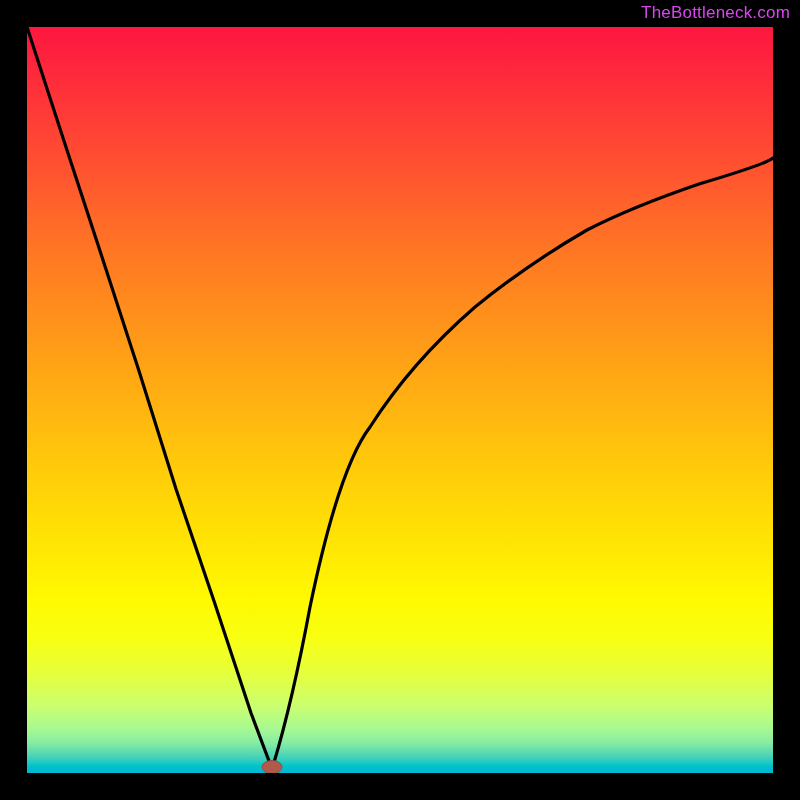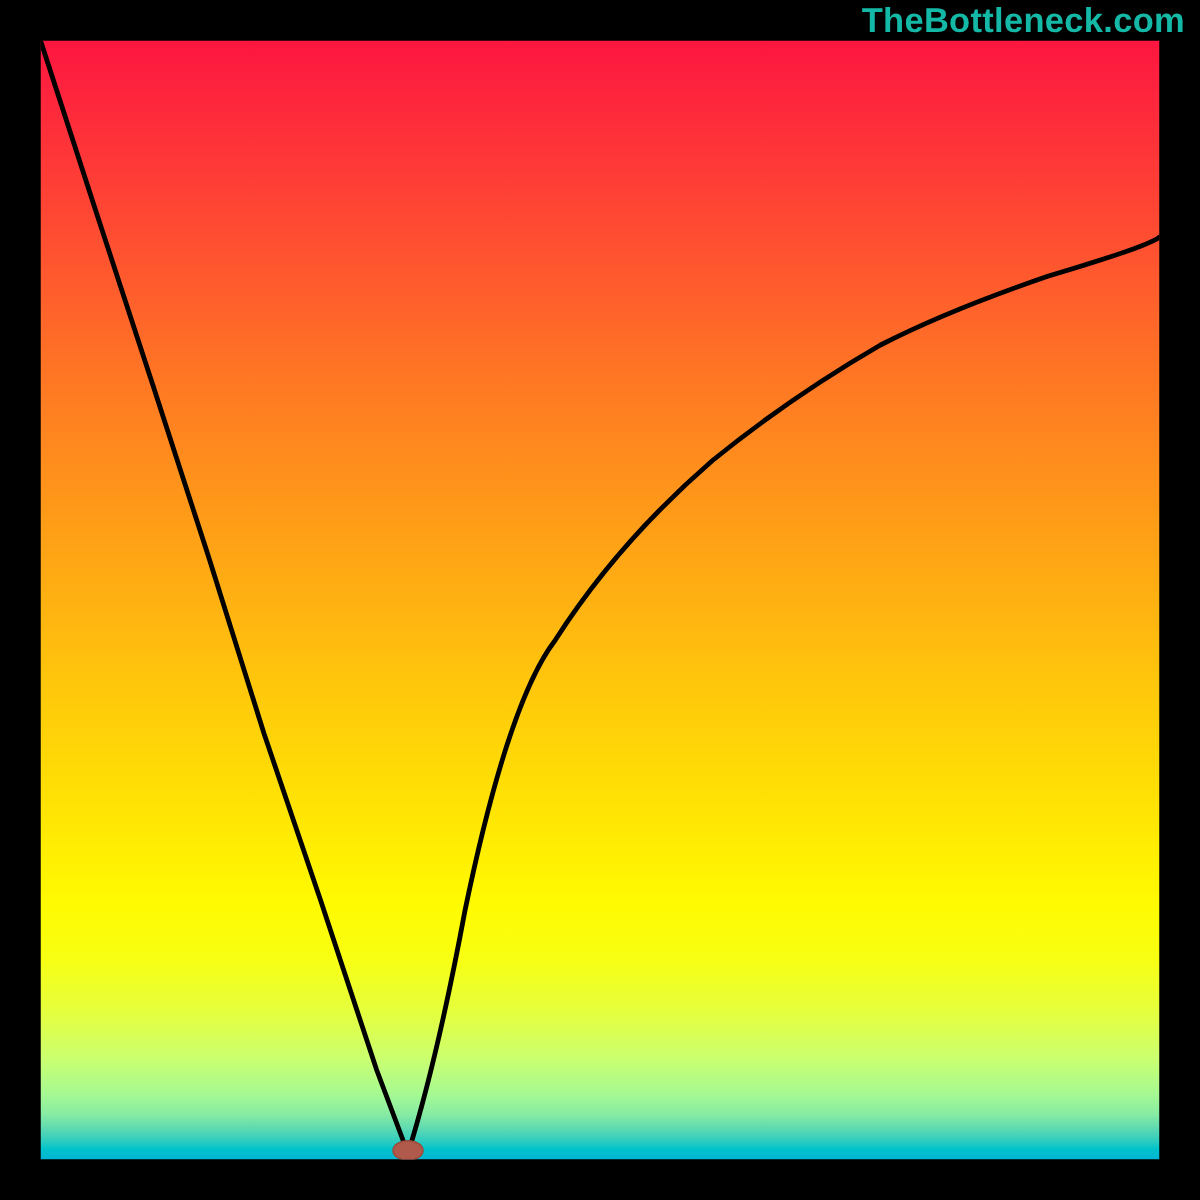--- a/index.html
+++ b/index.html
@@ -59,24 +59,24 @@
     left: 0;
     top: 0;
     width: 100%;
     height: 100%;
     overflow: visible;
   }
   .watermark {
     position: absolute;
     top: 0;
     right: 10px;
-    color: #14b8a6;
-    font-size: 23px;
+    color: #d946ef;
+    font-size: 17px;
     letter-spacing: 0.2px;
-    font-weight: 700;
+    font-weight: 400;
     line-height: 26px;
   }
 </style>
 </head>
 <body>
 
 <div class="frame">
 
   <div class="plot-area">
     <div class="gradient"></div>

